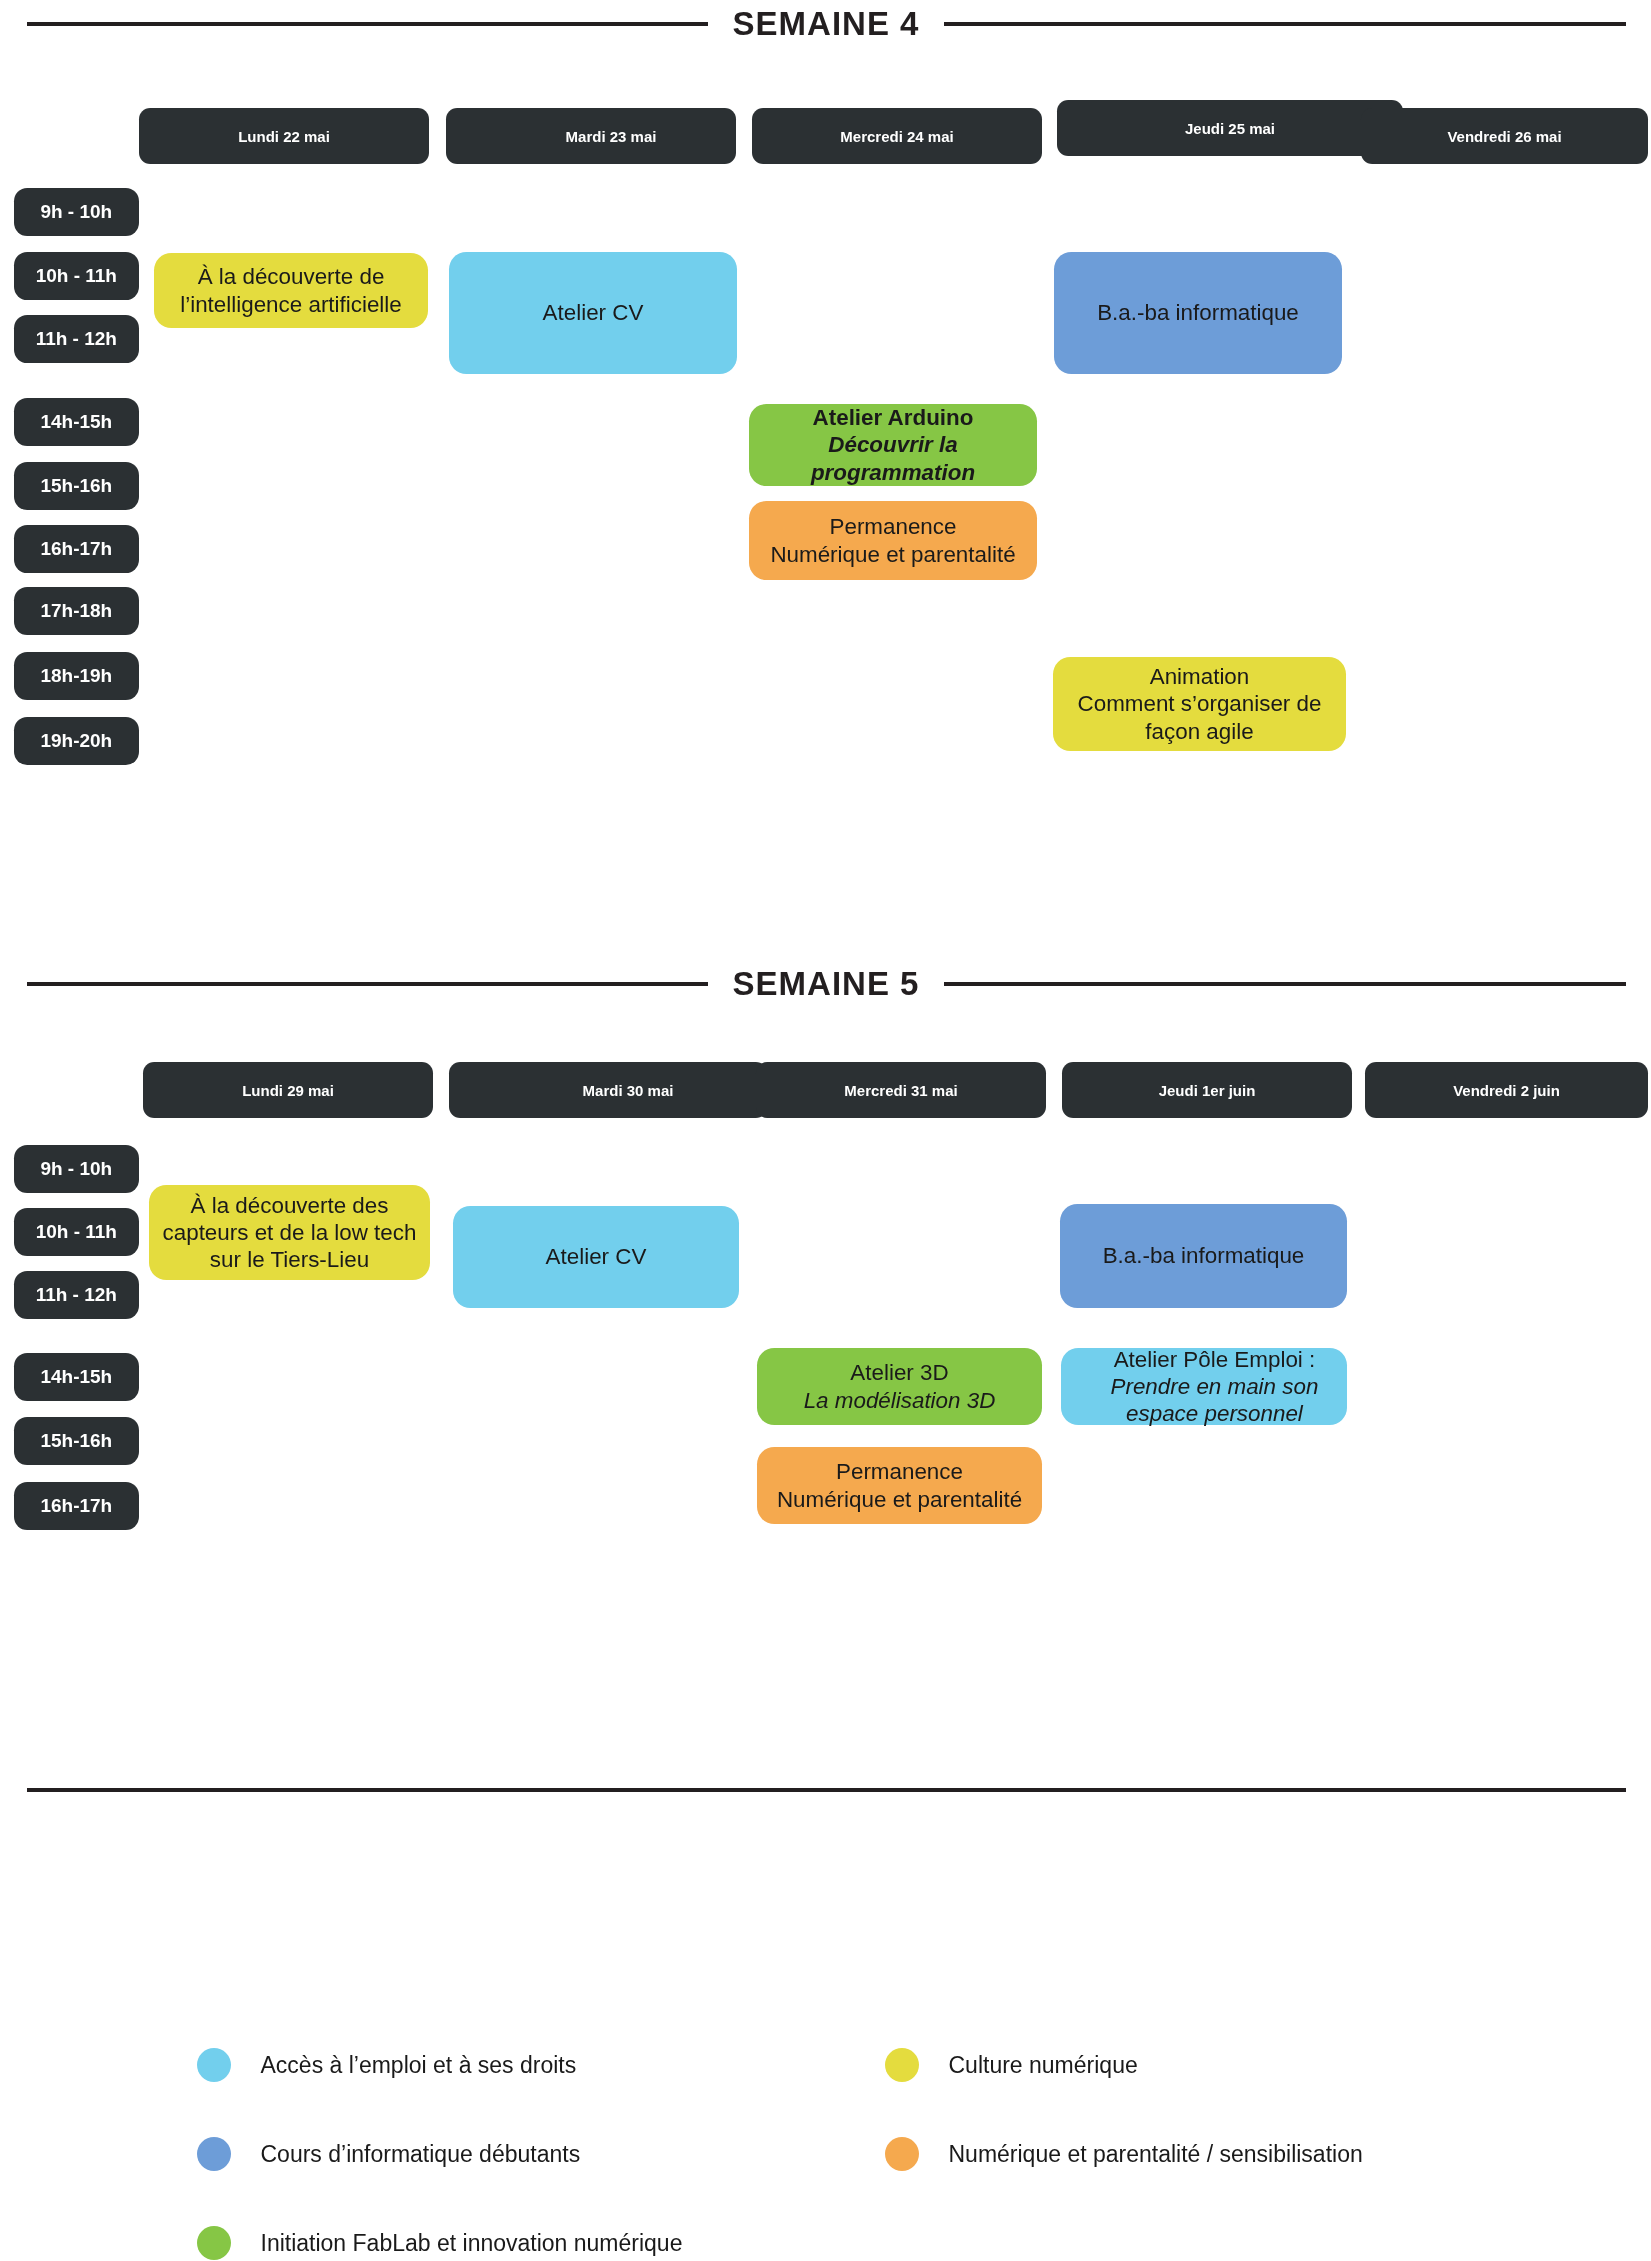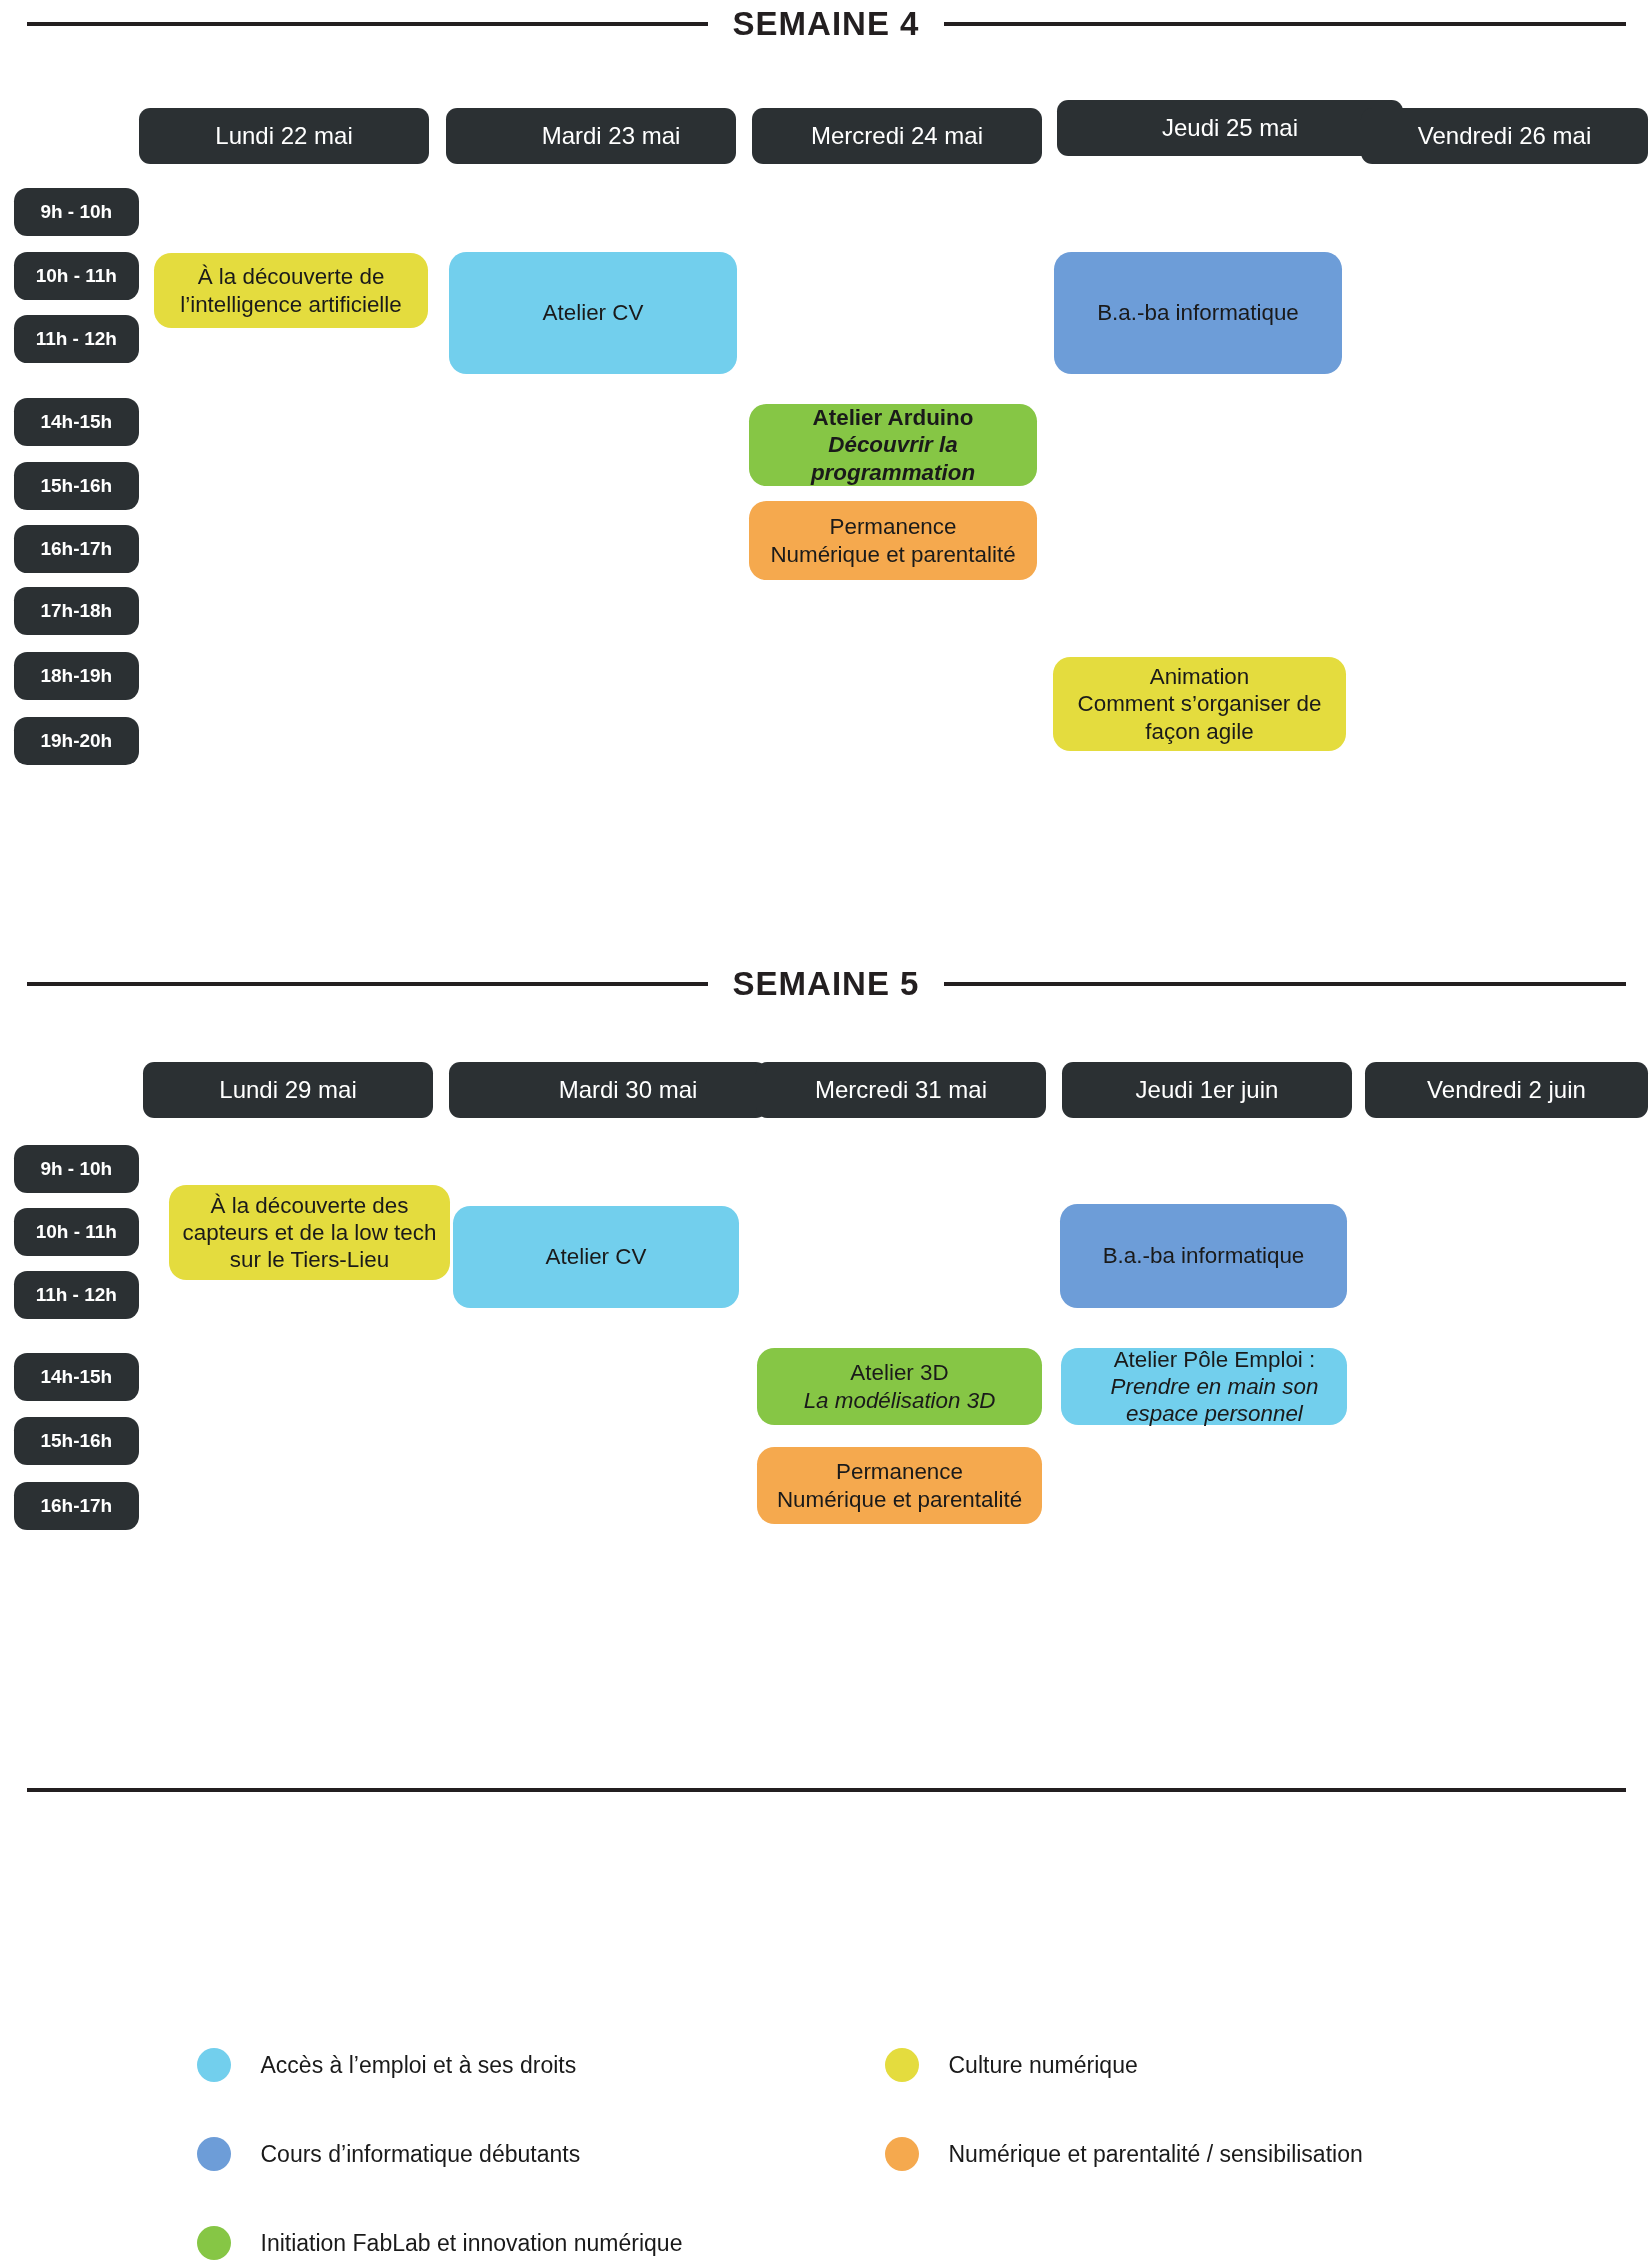--- a/index.html
+++ b/index.html
@@ -51,22 +51,22 @@
     background: #231f20;
   }
 
   
   .day-pill {
     position: absolute;
     height: 56px;
     background: #2b3033;
     border-radius: 11.2px;
     color: #ffffff;
-    font-size: 24px;
-    font-weight: normal;
+    font-size: 15px;
+    font-weight: bold;
     display: flex;
     align-items: center;
     justify-content: center;
     text-align: center;
     white-space: nowrap;
   }
 
   
   .time-pill {
     position: absolute;
@@ -190,21 +190,21 @@
   <div class="day-pill" style="left:1062px; top:1062px; width:290px;">Jeudi 1er juin</div>
   <div class="day-pill" style="left:1365px; top:1062px; width:283px;">Vendredi 2 juin</div>
 
   <div class="time-pill" style="top:1145px;">9h - 10h</div>
   <div class="time-pill" style="top:1208px;">10h - 11h</div>
   <div class="time-pill" style="top:1271px;">11h - 12h</div>
   <div class="time-pill" style="top:1353px;">14h-15h</div>
   <div class="time-pill" style="top:1417px;">15h-16h</div>
   <div class="time-pill" style="top:1482px;">16h-17h</div>
 
-  <div class="event-card" style="left:149px; top:1185px; width:281px; height:95px; background:#e4dc3e;margin-left:20px;">
+  <div class="event-card" style="left:149px; top:1185px; width:281px; height:95px; background:#e4dc3e;">
     <span>À la découverte des</span>
     <span>capteurs et de la low tech</span>
     <span>sur le Tiers-Lieu</span>
   </div>
 
   <div class="event-card" style="left:453px; top:1206px; width:286px; height:102px; background:#72cfed;">
     <span>Atelier CV</span>
   </div>
 
   <div class="event-card" style="left:1060px; top:1204px; width:287px; height:104px; background:#6d9dd8;">

